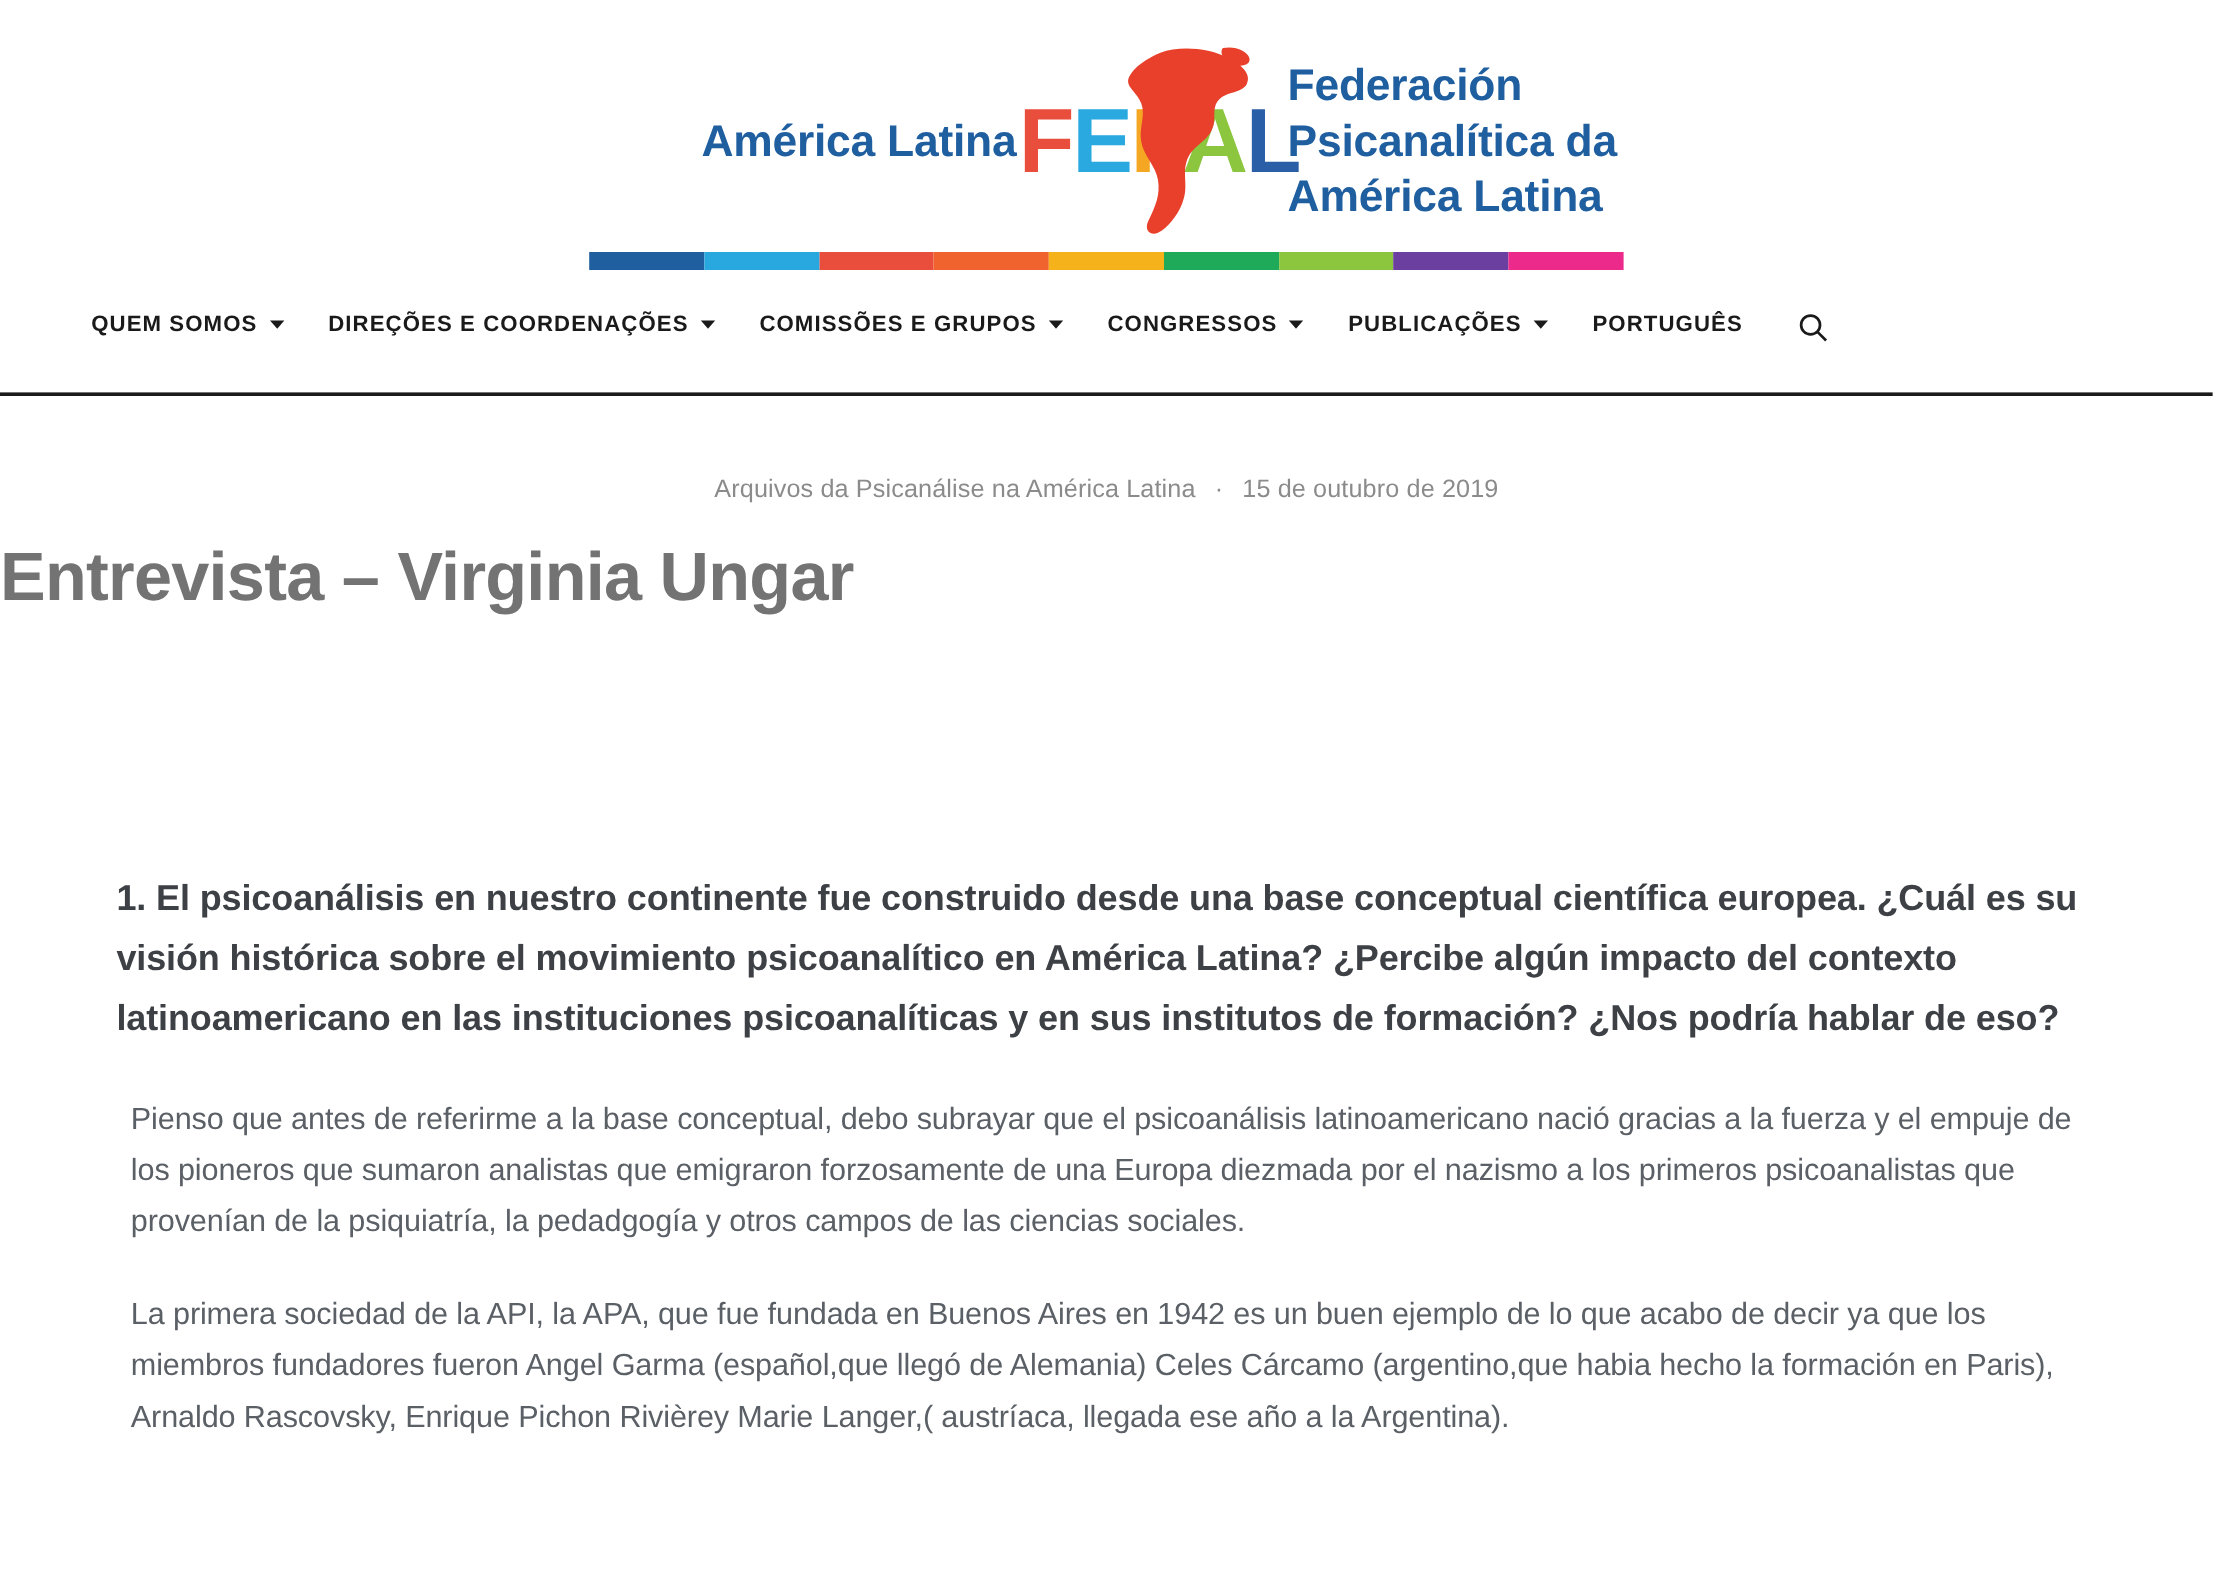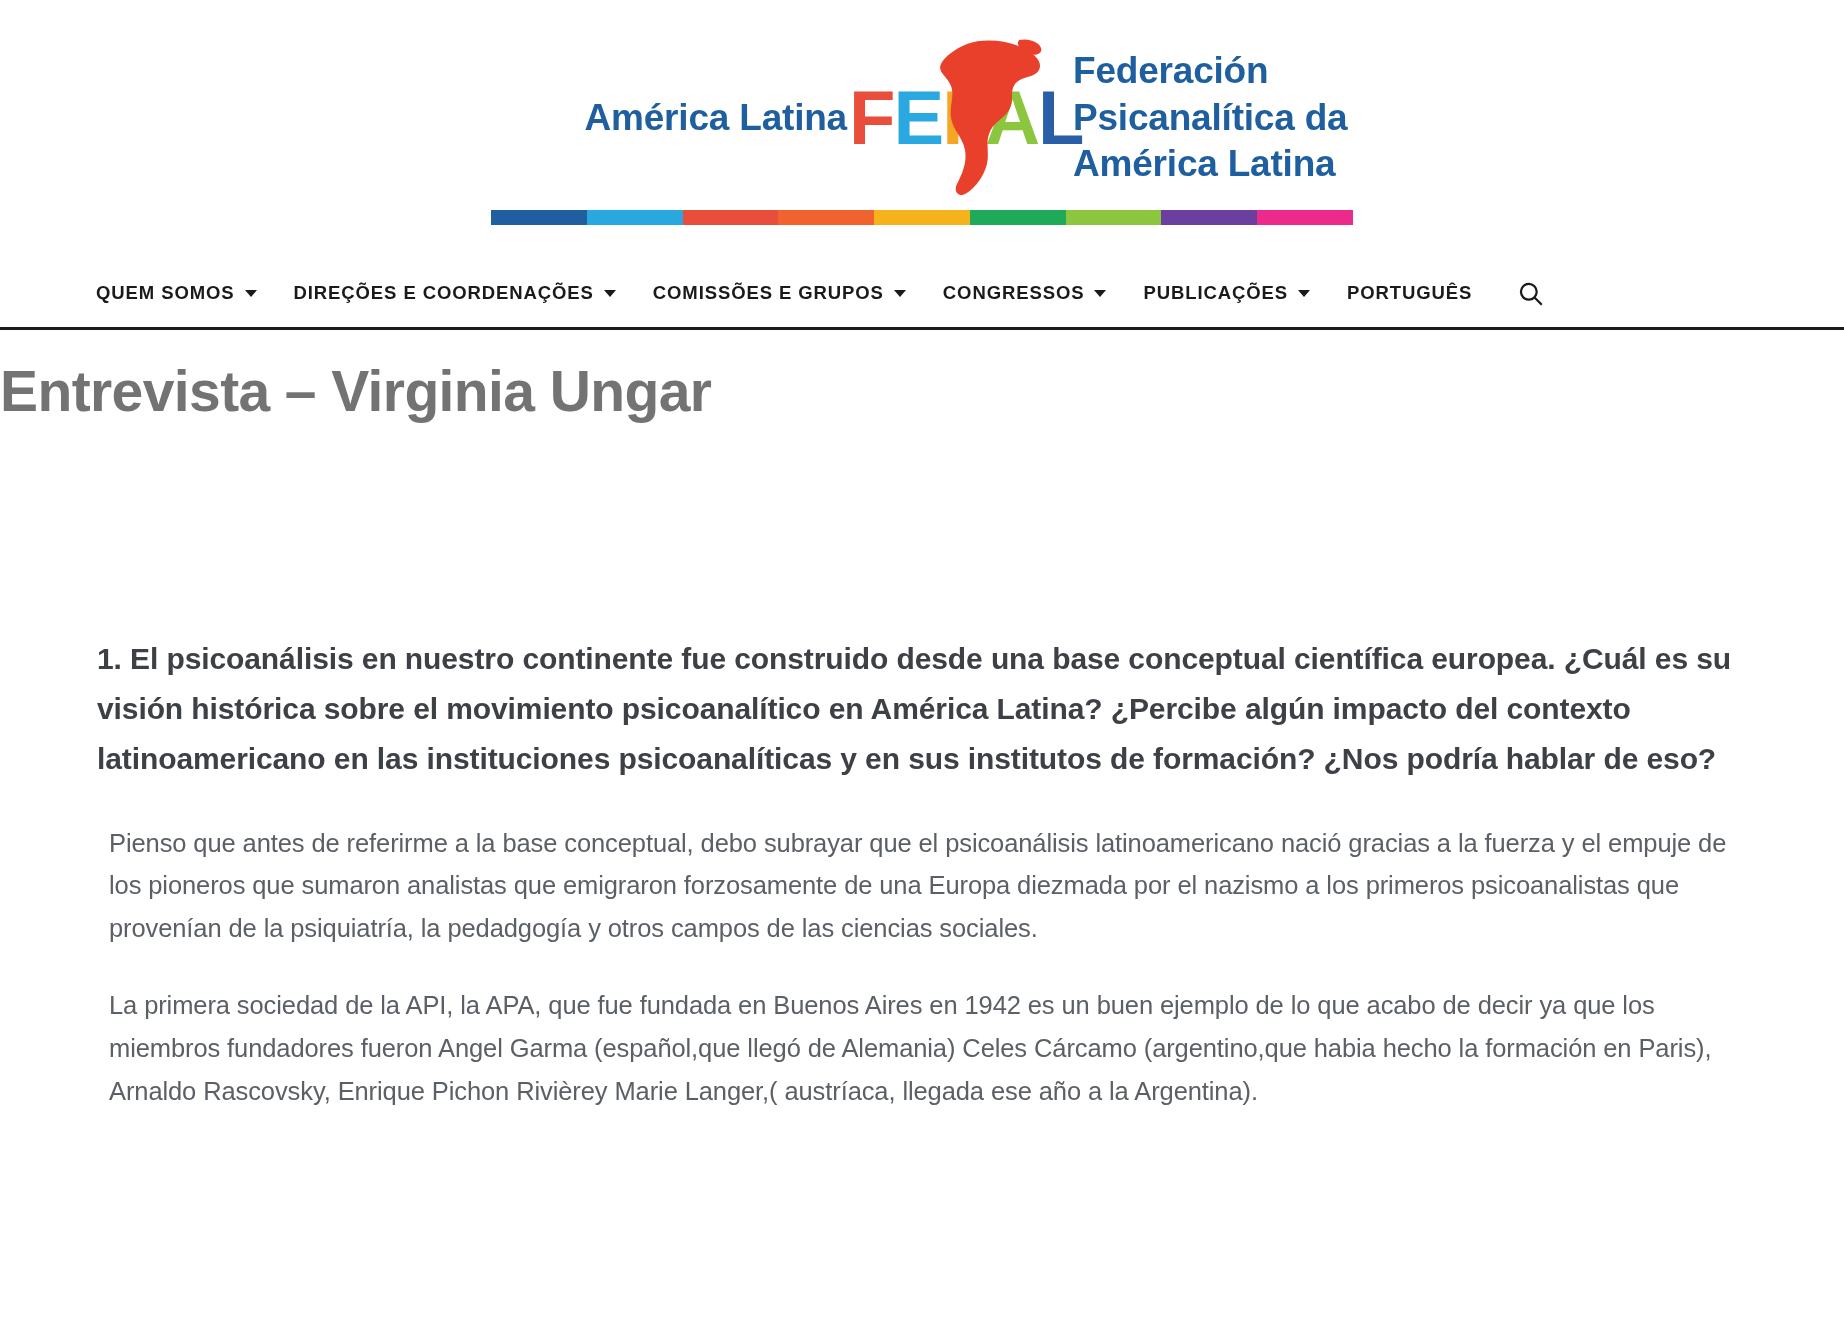--- a/index.html
+++ b/index.html
@@ -87,25 +87,24 @@
   }
   .color-bar span { flex: 1 1 auto; height: 100%; }
 
   
   .nav-wrap {
     margin-top: 34px;
     border-bottom: 3px solid #1a1a1a;
   }
   .nav {
     display: flex;
-    align-items: center;
+    align-items: flex-start;
     padding: 0 70px 0 76px;
     height: 68px;
     gap: 0;
-    margin-left: 20px;
   }
   .nav-item {
     display: flex;
     align-items: center;
     color: #1a1a1a;
     font-size: 18.5px;
     font-weight: 700;
     letter-spacing: 0.9px;
     text-transform: uppercase;
     margin-right: 37px;
@@ -242,20 +241,25 @@
       <div class="nav-search">
       <svg width="27" height="27" viewBox="0 0 24 24" fill="none" stroke="#1a1a1a" stroke-width="2">
         <circle cx="10.5" cy="10.5" r="7"></circle>
         <line x1="15.6" y1="15.6" x2="22" y2="22"></line>
       </svg>
     </div>
   </nav>
 </div>
 
 <main class="article">
+  <div class="meta">
+    <span>Arquivos da Psicanálise na América Latina</span>
+    <span class="sep">·</span>
+    <span>15 de outubro de 2019</span>
+  </div>
 
   <h1 class="title">Entrevista – Virginia Ungar</h1>
 
   <div class="body" id="article-body">
       <p class="q">1. El psicoanálisis en nuestro continente fue construido desde una base conceptual científica europea. ¿Cuál es su visión histórica sobre el movimiento psicoanalítico en América Latina? ¿Percibe algún impacto del contexto latinoamericano en las instituciones psicoanalíticas y en sus institutos de formación? ¿Nos podría hablar de eso?</p>
       <p class="a">Pienso que antes de referirme a la base conceptual, debo subrayar que el psicoanálisis latinoamericano nació gracias a la fuerza y el empuje de los pioneros que sumaron analistas que emigraron forzosamente de una Europa diezmada por el nazismo a los primeros psicoanalistas que provenían de la psiquiatría, la pedadgogía y otros campos de las ciencias sociales.</p>
       <p class="a">La primera sociedad de la API, la APA, que fue fundada en Buenos Aires  en 1942  es un buen ejemplo de lo que acabo de decir ya que los miembros fundadores fueron Angel Garma (español,que llegó de Alemania) Celes Cárcamo (argentino,que habia hecho la formación en Paris), Arnaldo Rascovsky, Enrique Pichon Rivièrey Marie Langer,( austríaca, llegada ese año a la Argentina).</p>
     </div>
 </main>
 

